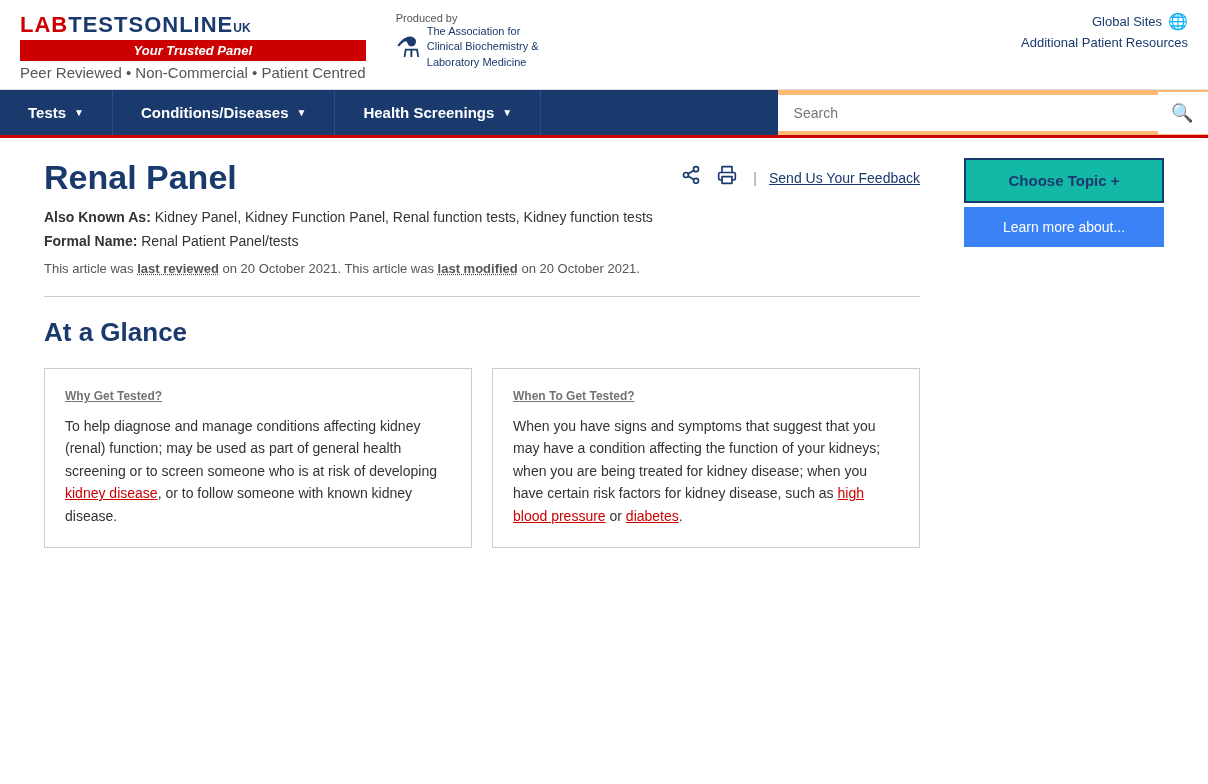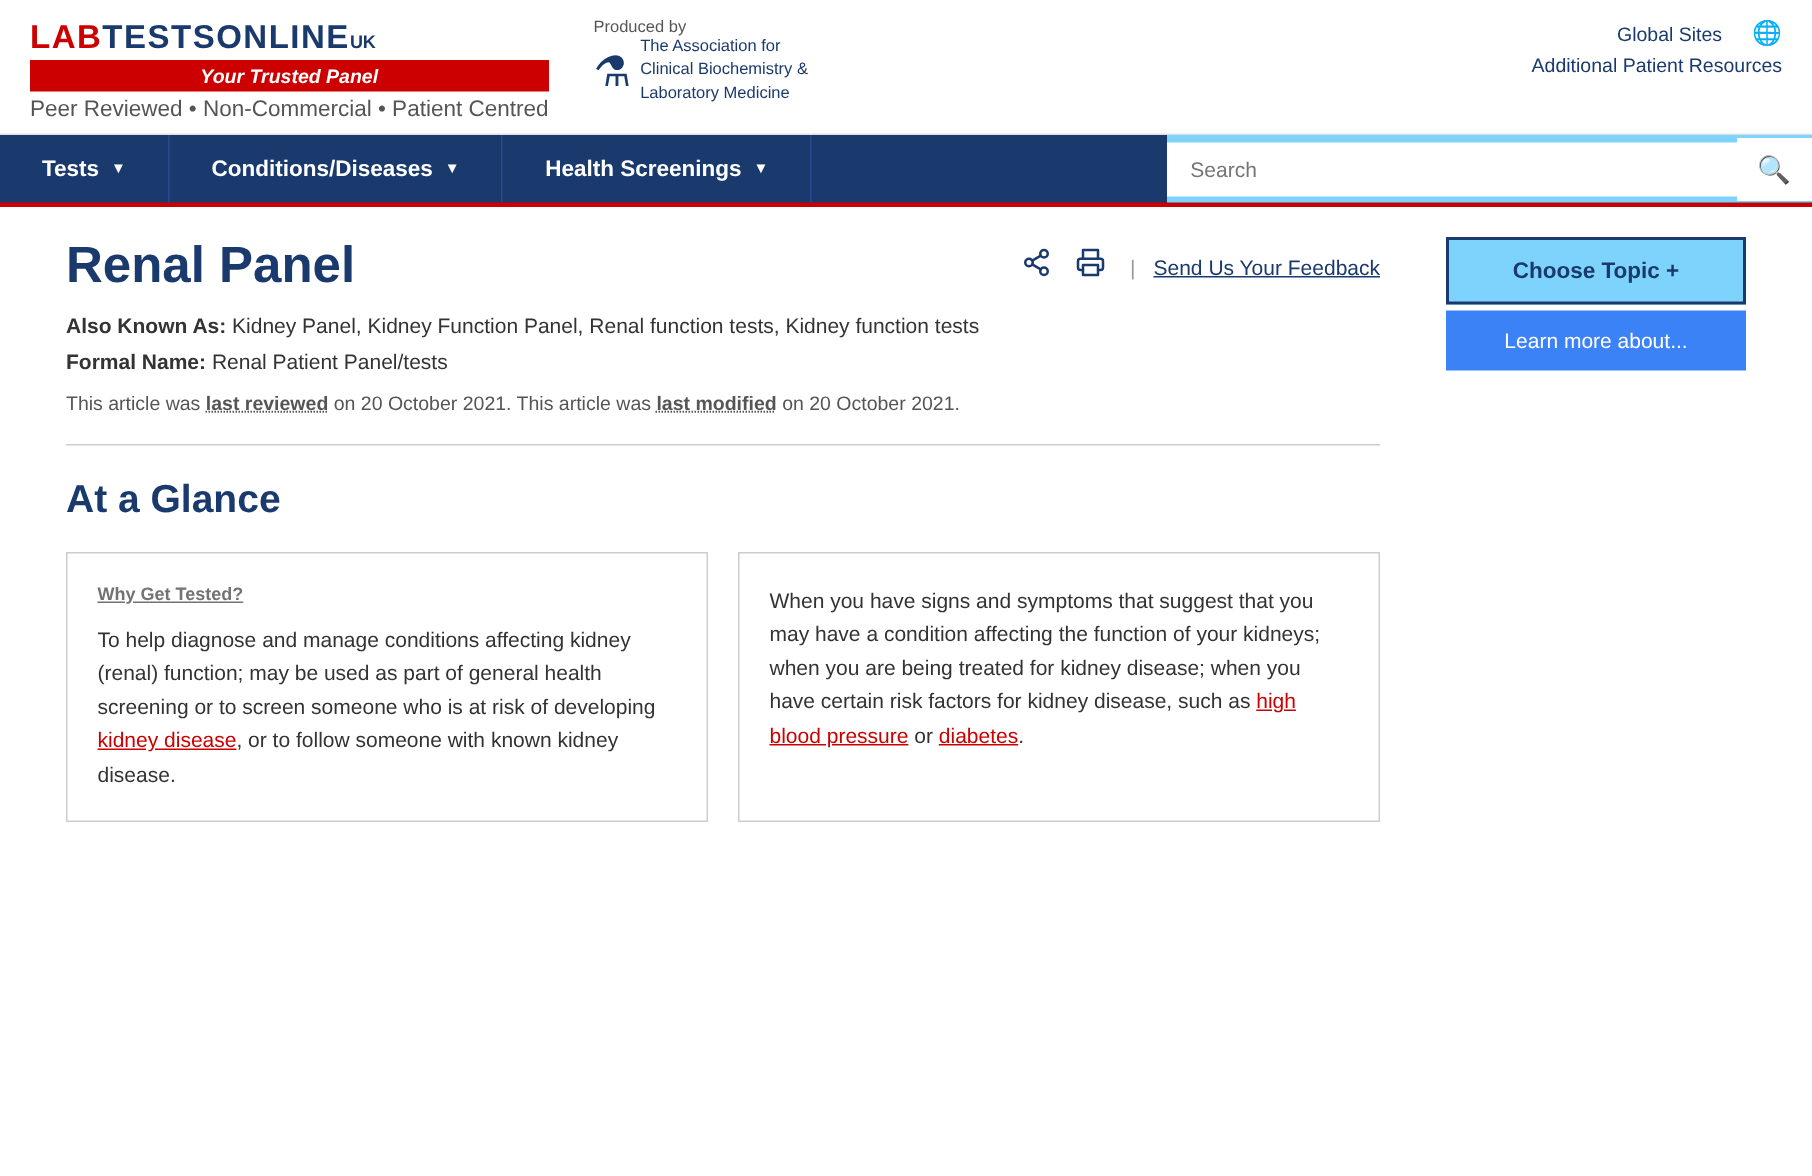--- a/index.html
+++ b/index.html
@@ -10,45 +10,45 @@
     .logo-tests { font-size: 22px; font-weight: 900; color: #1a3a6e; letter-spacing: 1px; }
     .logo-online { font-size: 22px; font-weight: 900; color: #1a3a6e; letter-spacing: 1px; }
     .logo-uk { font-size: 12px; font-weight: 700; color: #1a3a6e; vertical-align: super; }
     .logo-banner { background: #cc0000; color: white; font-style: italic; font-weight: bold; font-size: 13px; padding: 3px 10px; margin-top: 2px; text-align: center; }
     .logo-tagline { font-size: 15px; color: #555; margin-top: 3px; }
     .produced-section { display: flex; align-items: center; gap: 8px; margin-left: 30px; }
     .association-logo { display: flex; align-items: center; gap: 6px; }
     .flask-icon { font-size: 28px; color: #1a3a6e; }
     .association-text { font-size: 11px; color: #1a3a6e; line-height: 1.4; }
     .header-right { margin-left: auto; display: flex; flex-direction: column; align-items: flex-end; gap: 4px; }
-    .global-sites { display: flex; align-items: center; gap: 20px; font-size: 13px; color: #1a3a6e; cursor: pointer; }
+    .global-sites { display: flex; align-items: center; gap: 6px; font-size: 13px; color: #1a3a6e; cursor: pointer; }
     .globe-icon { color: #1a3a6e; font-size: 16px; }
     .additional-resources { font-size: 13px; color: #1a3a6e; cursor: pointer; }
 
     
     .nav { background: #1a3a6e; display: flex; align-items: stretch; border-bottom: 3px solid #cc0000; }
     .nav-item { display: flex; align-items: center; gap: 8px; padding: 14px 28px; color: white; font-size: 15px; font-weight: bold; cursor: pointer; border-right: 1px solid #2a4a8e; }
     .nav-arrow { font-size: 10px; color: white; }
-    .nav-search { margin-left: auto; display: flex; align-items: center; background: #7dd3fc; }
+    .nav-search { margin-left: auto; display: flex; align-items: center; background: #fdba74; }
     .nav-search input { border: none; outline: none; padding: 10px 16px; font-size: 14px; width: 380px; color: #555; }
     .nav-search-btn { background: white; border: none; padding: 10px 14px; cursor: pointer; color: #1a3a6e; font-size: 18px; }
 
     
     .main-content { max-width: 1160px; margin: 0 auto; padding: 20px 20px; }
     .article-title { font-size: 34px; font-weight: 900; color: #1a3a6e; margin-bottom: 12px; }
     .icon-btn { background: none; border: none; cursor: pointer; color: #1a3a6e; font-size: 18px; padding: 4px; }
     .icon-separator { color: #999; margin: 0 4px; }
     .feedback-link { color: #1a3a6e; text-decoration: underline; font-size: 14px; cursor: pointer; }
 
     
     .content-with-sidebar { display: flex; gap: 44px; }
     .main-article { flex: 1; }
     .sidebar { width: 200px; flex-shrink: 0; }
 
-    .choose-topic-btn { border: 2px solid #1a3a6e; background: #7dd3fc; color: #1a3a6e; padding: 12px 16px; font-size: 15px; font-weight: bold; cursor: pointer; width: 100%; text-align: center; margin-bottom: 4px; }
+    .choose-topic-btn { border: 2px solid #1a3a6e; background: #14b8a6; color: #1a3a6e; padding: 12px 16px; font-size: 15px; font-weight: bold; cursor: pointer; width: 100%; text-align: center; margin-bottom: 4px; }
     .learn-more-btn { background: #3b82f6; color: white; padding: 12px 16px; font-size: 14px; cursor: pointer; width: 100%; text-align: center; border: none; }
     .home-testing-link { border: 1px solid #ccc; padding: 12px 16px; font-size: 14px; color: #1a3a6e; cursor: pointer; width: 100%; text-align: left; background: white; display: block; }
 
     
     .also-known { font-size: 14px; color: #333; margin-bottom: 8px; }
     .also-known strong { font-weight: bold; }
     .formal-name { font-size: 14px; color: #333; margin-bottom: 12px; }
     .formal-name strong { font-weight: bold; }
     .review-info { font-size: 13px; color: #555; margin-bottom: 20px; }
     .review-info .highlight { font-weight: bold; text-decoration: underline; text-decoration-style: dotted; }
@@ -182,20 +182,21 @@
       <h2 class="section-title">At a Glance</h2>
 
       <div class="cards-row">
         <div class="card">
           <div class="card-title">Why Get Tested?</div>
           <div class="card-text">
             <span>To help diagnose and manage conditions affecting kidney (renal) function; may be used as part of general health screening or to screen someone who is at risk of developing </span><a class="card-link">kidney disease</a><span>, or to follow someone with known kidney disease.</span>
           </div>
         </div>
         <div class="card">
+          <div class="card-title">When To Get Tested?</div>
           <div class="card-text">
             <span>When you have signs and symptoms that suggest that you may have a condition affecting the function of your kidneys; when you are being treated for kidney disease; when you have certain risk factors for kidney disease, such as </span><a class="card-link">high blood pressure</a><span> or </span><a class="card-link">diabetes</a><span>.</span>
           </div>
         </div>
       </div>
     </div>
 
     <div class="sidebar">
       <button class="choose-topic-btn">Choose Topic +</button>
       <button class="learn-more-btn">Learn more about...</button>

